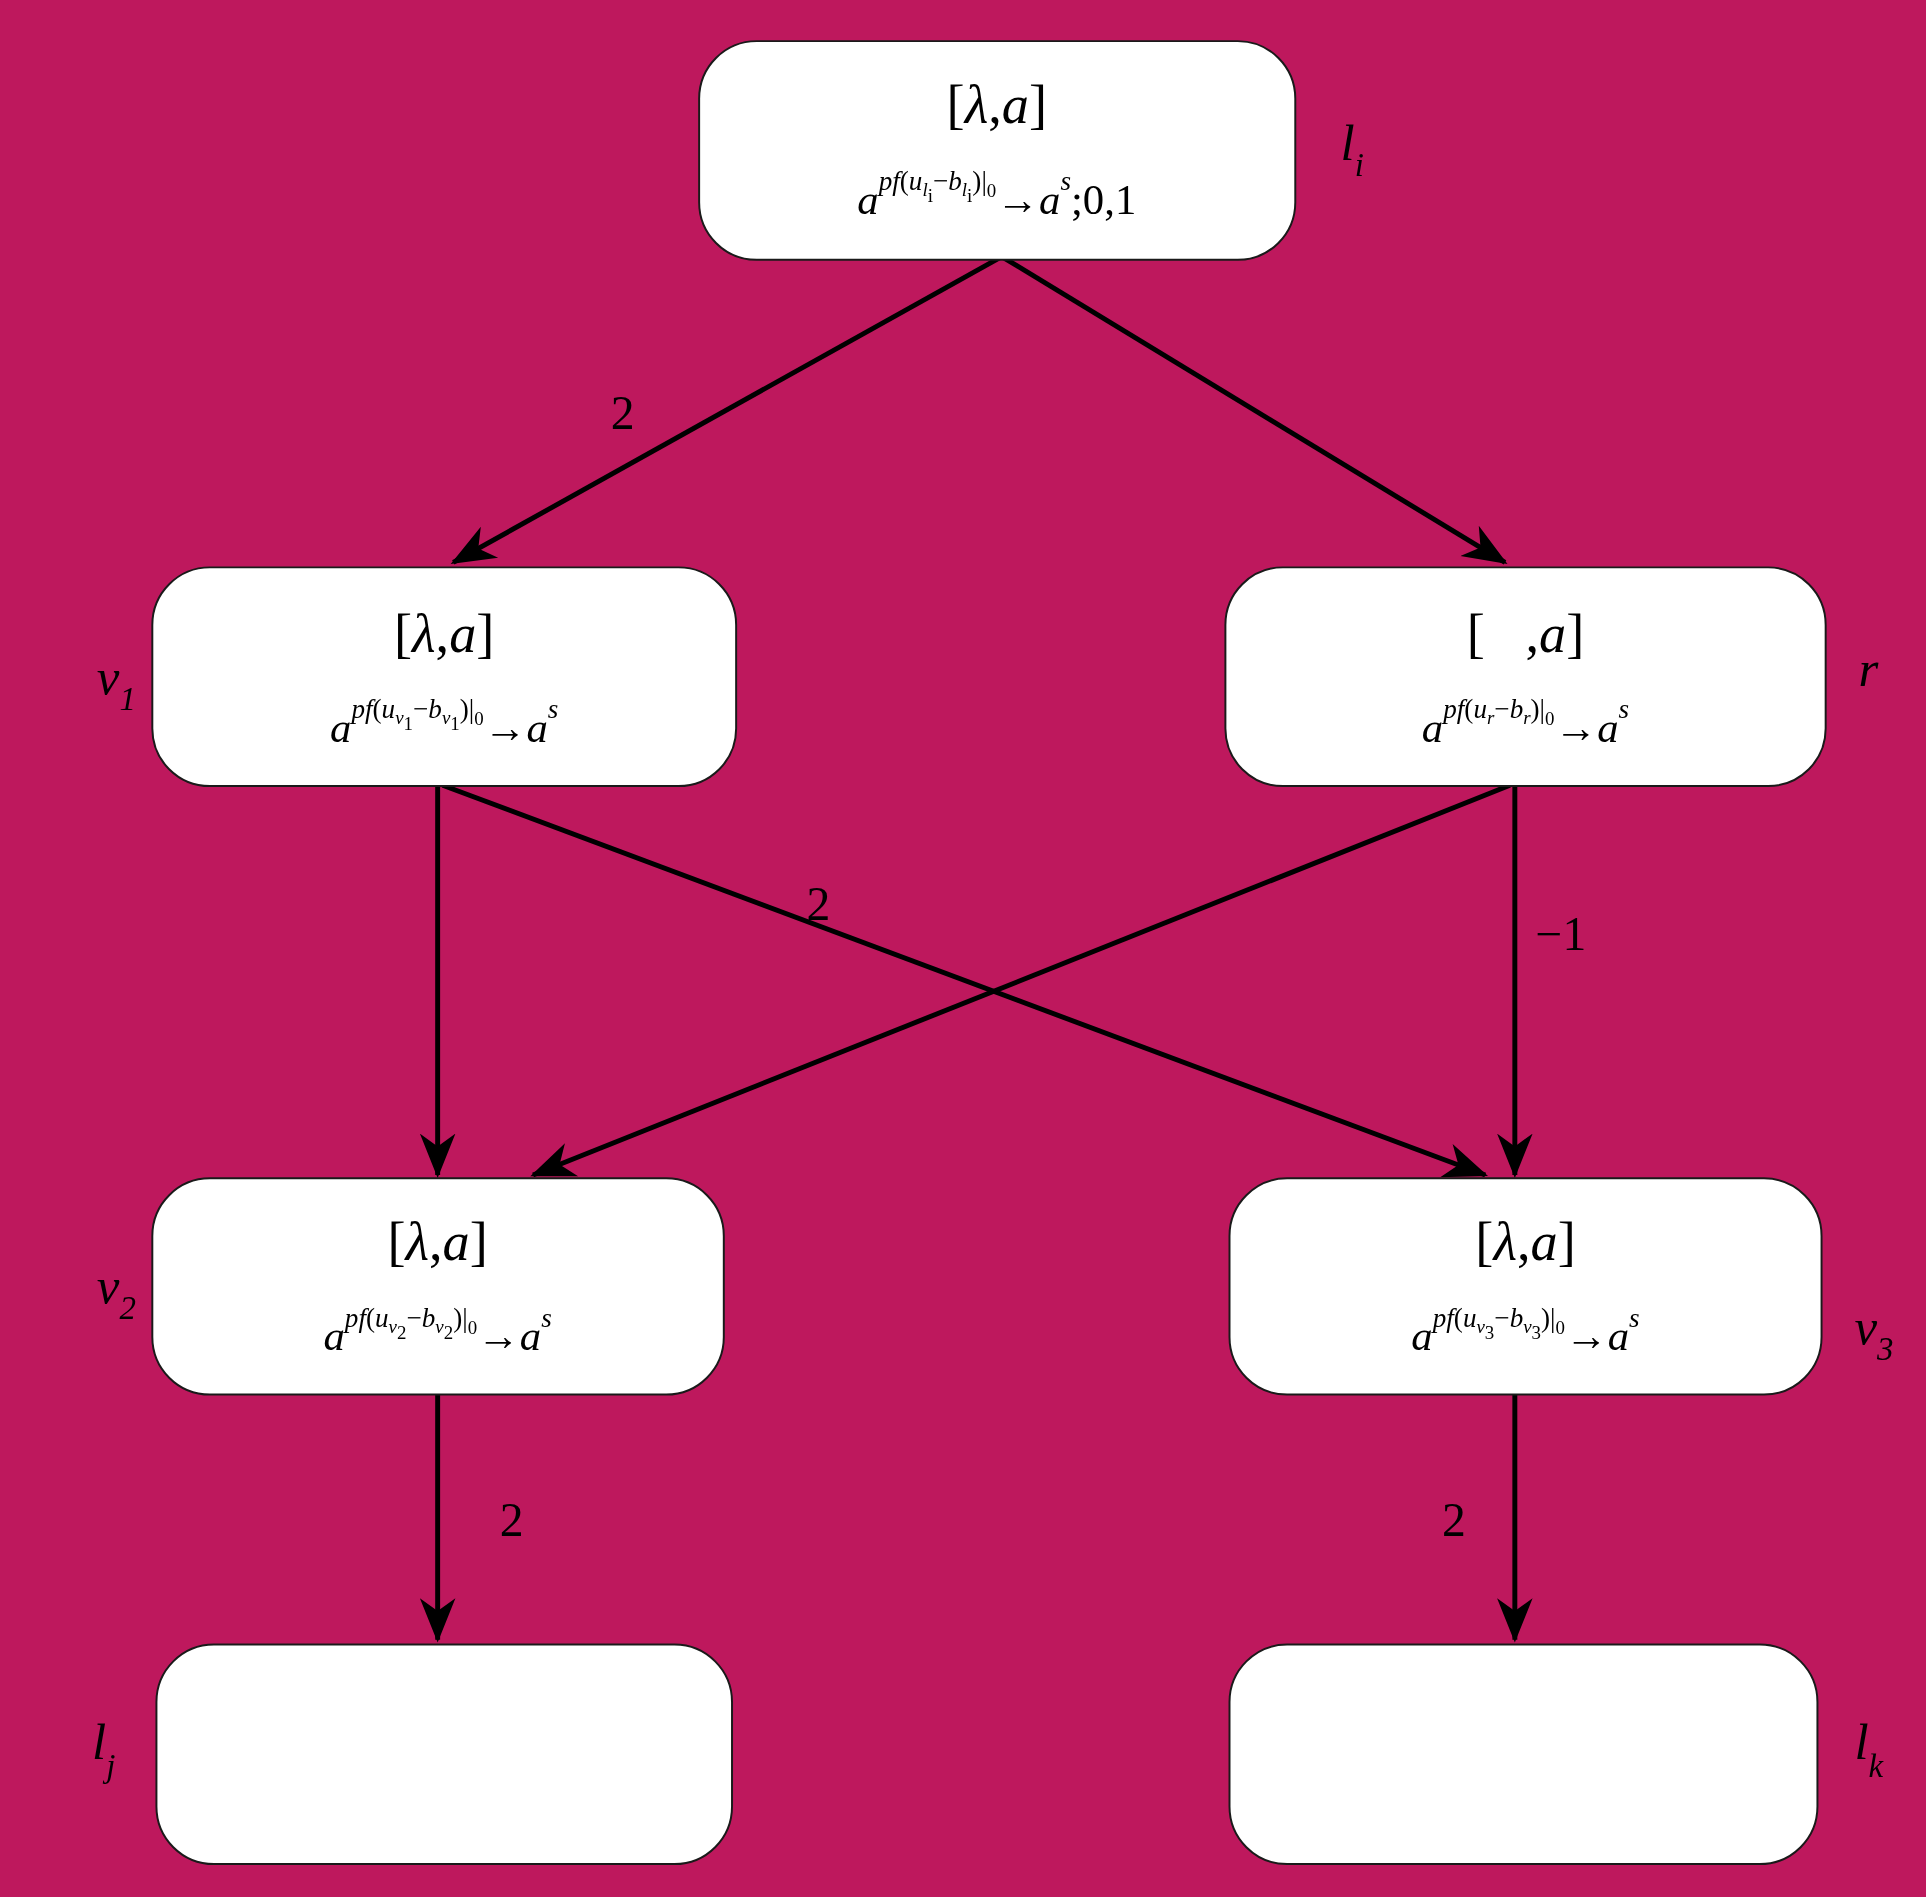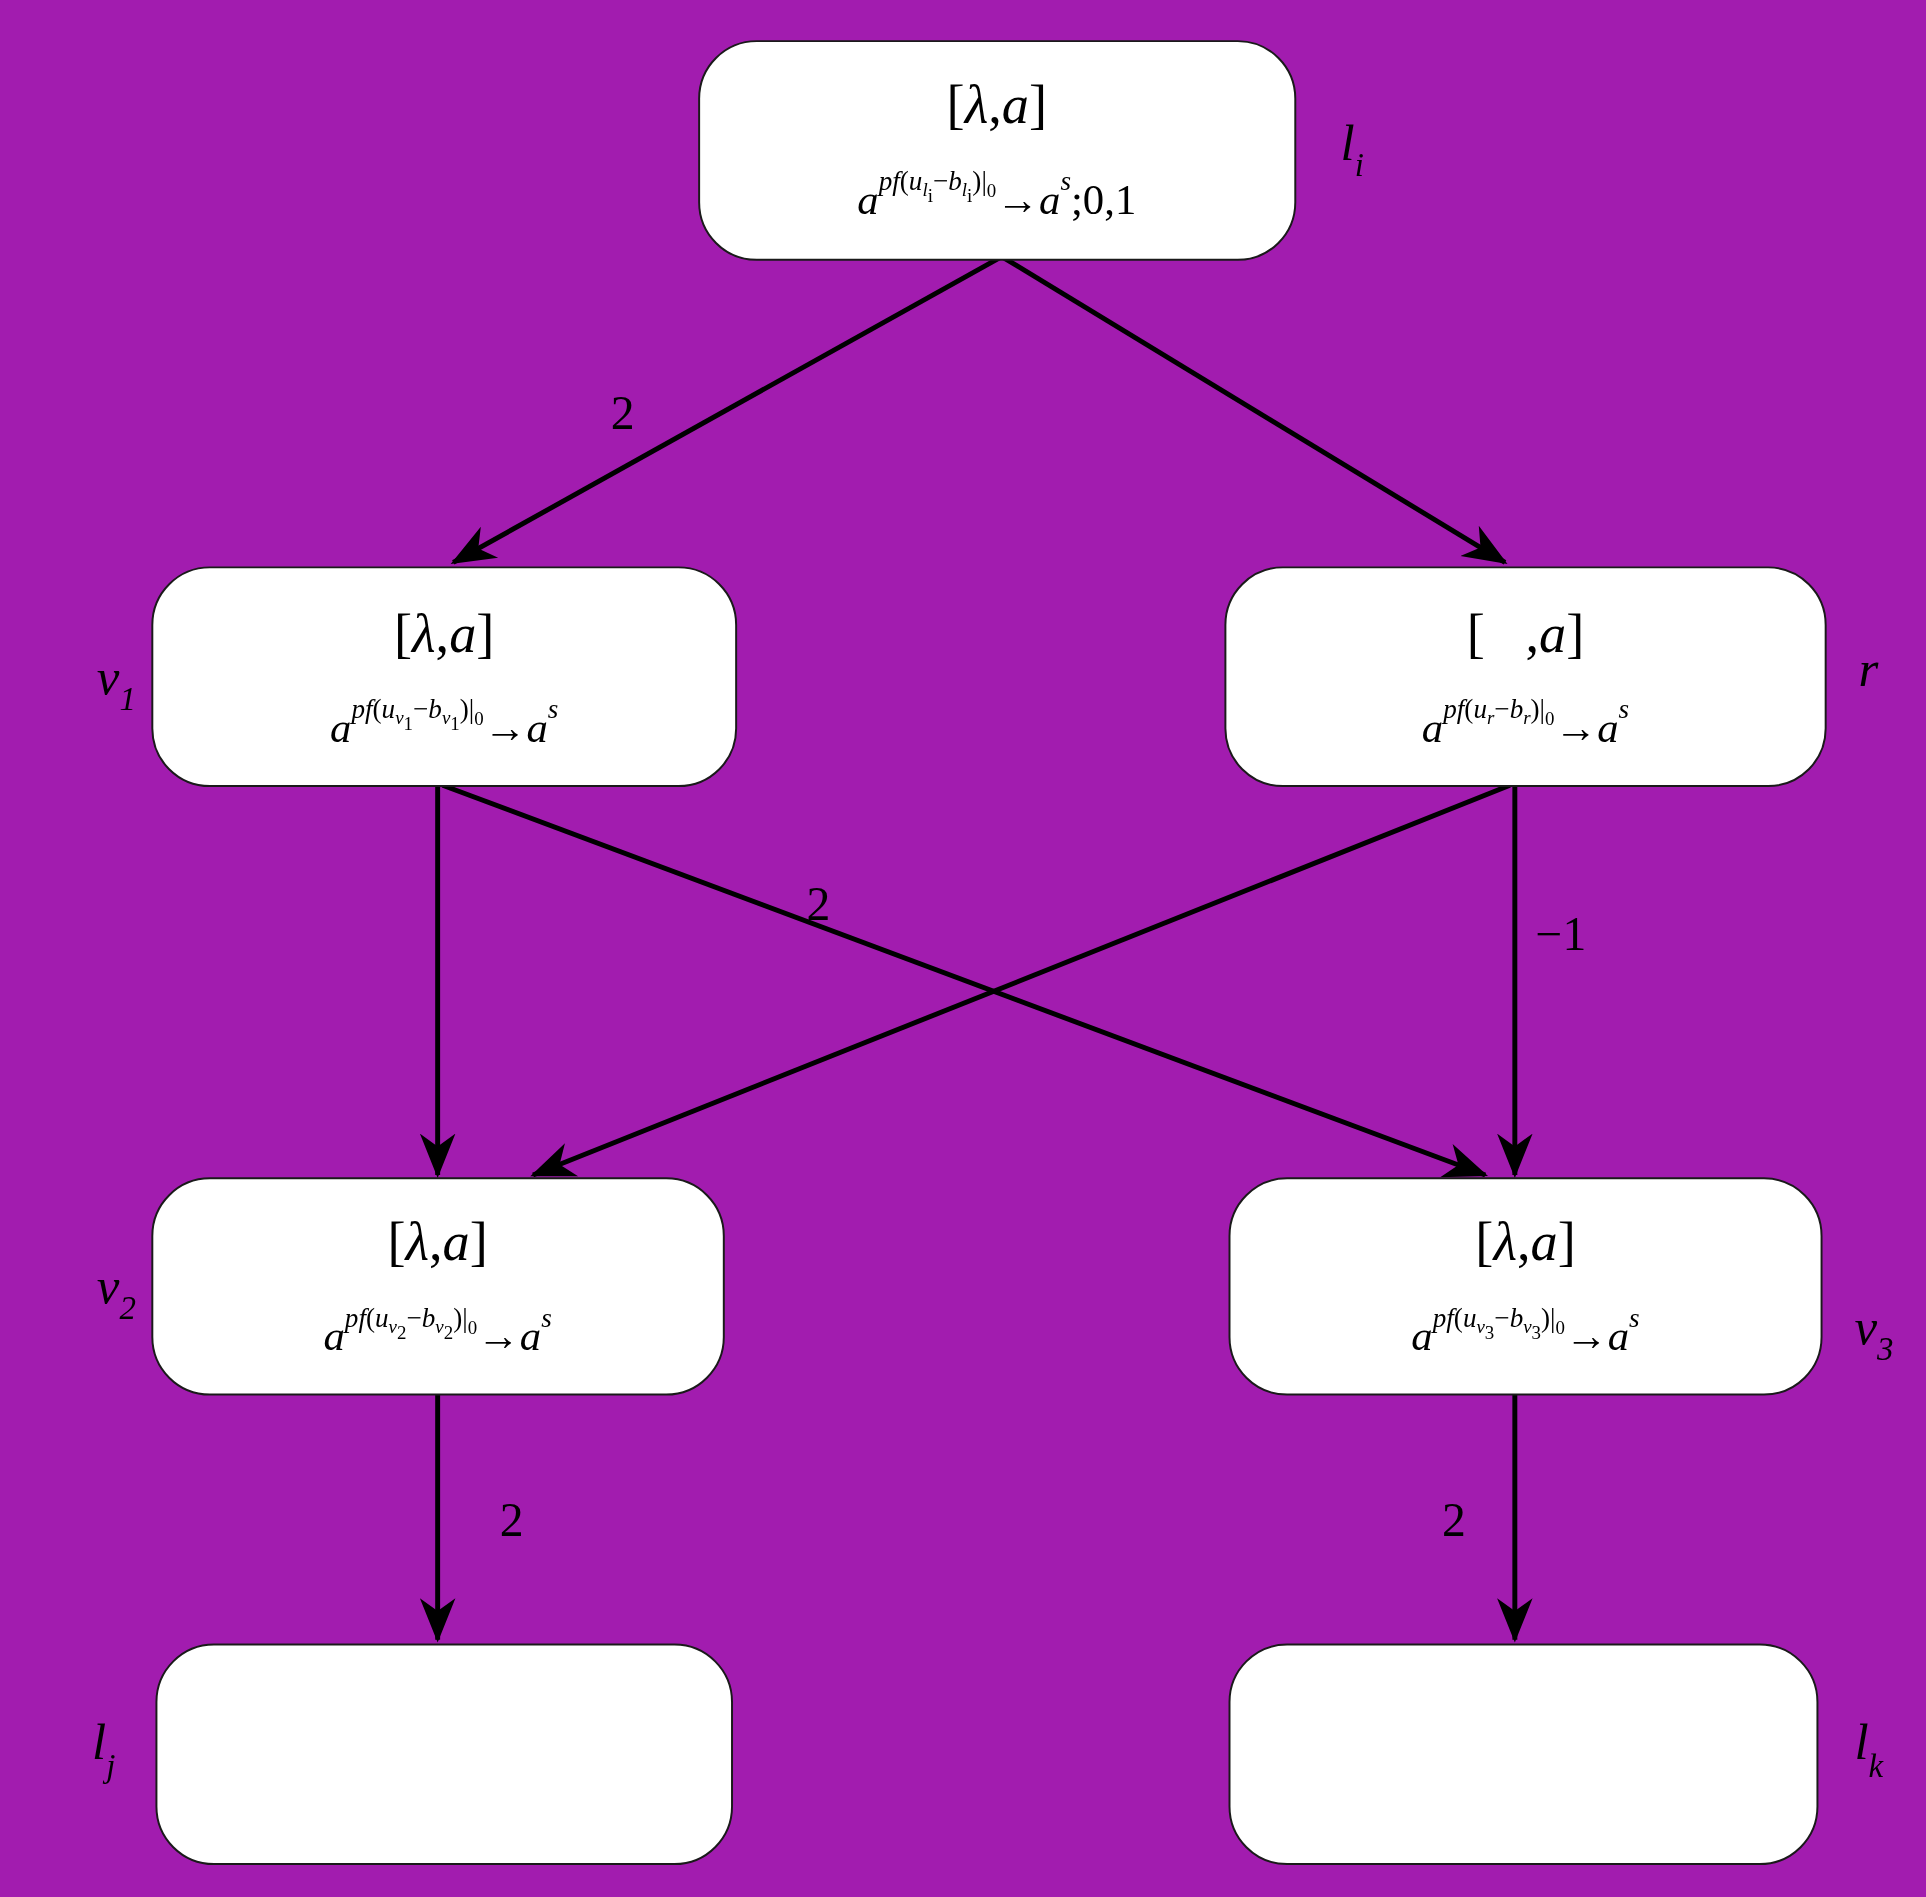--- a/index.html
+++ b/index.html
@@ -8,21 +8,21 @@
     padding: 0;
     background: #ffffff;
   }
   body {
     font-family: "Liberation Serif", "DejaVu Serif", serif;
   }
   #diagram-root {
     position: relative;
     width: 1927px;
     height: 1897px;
-    background: #a21caf;
+    background: #be185d;
     overflow: hidden;
   }
   svg#graph-canvas {
     position: absolute;
     left: 0;
     top: 0;
     width: 1927px;
     height: 1897px;
     display: block;
   }

